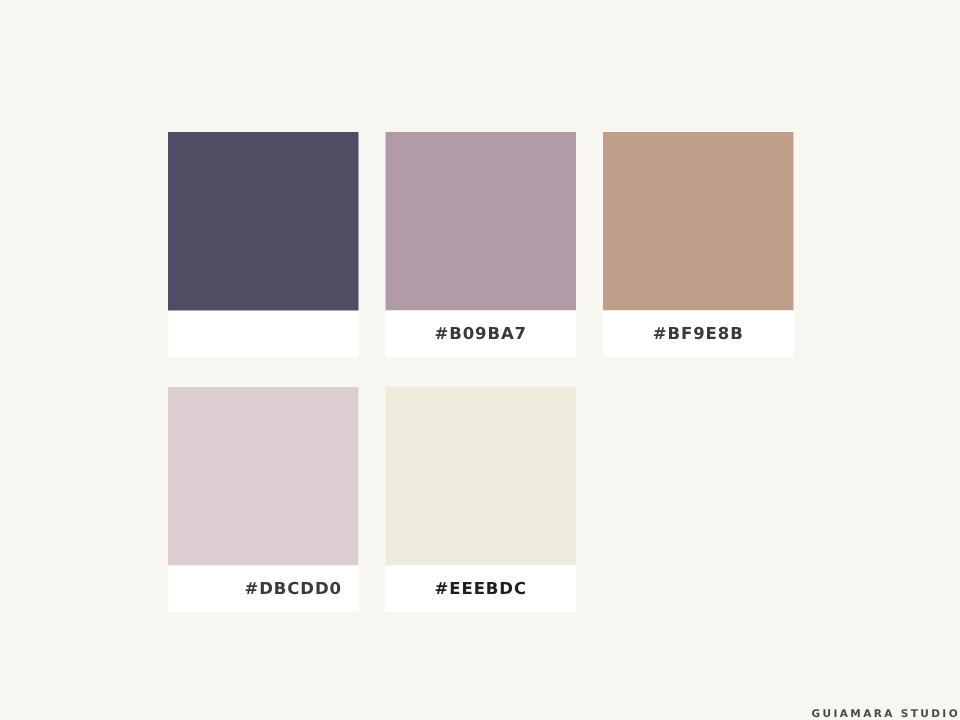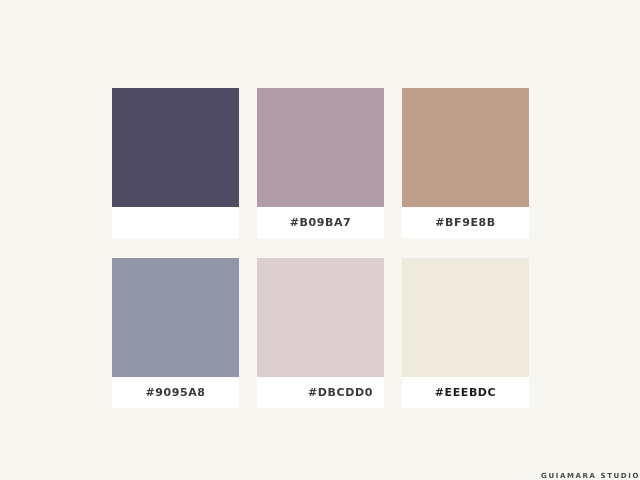--- a/index.html
+++ b/index.html
@@ -109,26 +109,20 @@
       </div>
     </div>
 
     <div class="swatch-card">
       <span class="swatch-chip" style="background-color: rgb(191, 158, 139);"></span>
       <div class="swatch-label-strip" style="background-color: rgb(255, 255, 255);">
         <span class="swatch-hex">#BF9E8B</span>
       </div>
     </div>
 
-    <div class="swatch-card">
-      <span class="swatch-chip" style="background-color: rgb(144, 149, 168);"></span>
-      <div class="swatch-label-strip" style="background-color: rgb(255, 255, 255);">
-        <span class="swatch-hex">#9095A8</span>
-      </div>
-    </div>
 
     <div class="swatch-card">
       <span class="swatch-chip" style="background-color: rgb(219, 205, 208);"></span>
       <div class="swatch-label-strip" style="background-color: rgb(255, 255, 255); padding-left: 40px;">
         <span class="swatch-hex">#DBCDD0</span>
       </div>
     </div>
 
     <div class="swatch-card">
       <span class="swatch-chip" style="background-color: rgb(238, 235, 220);"></span>

